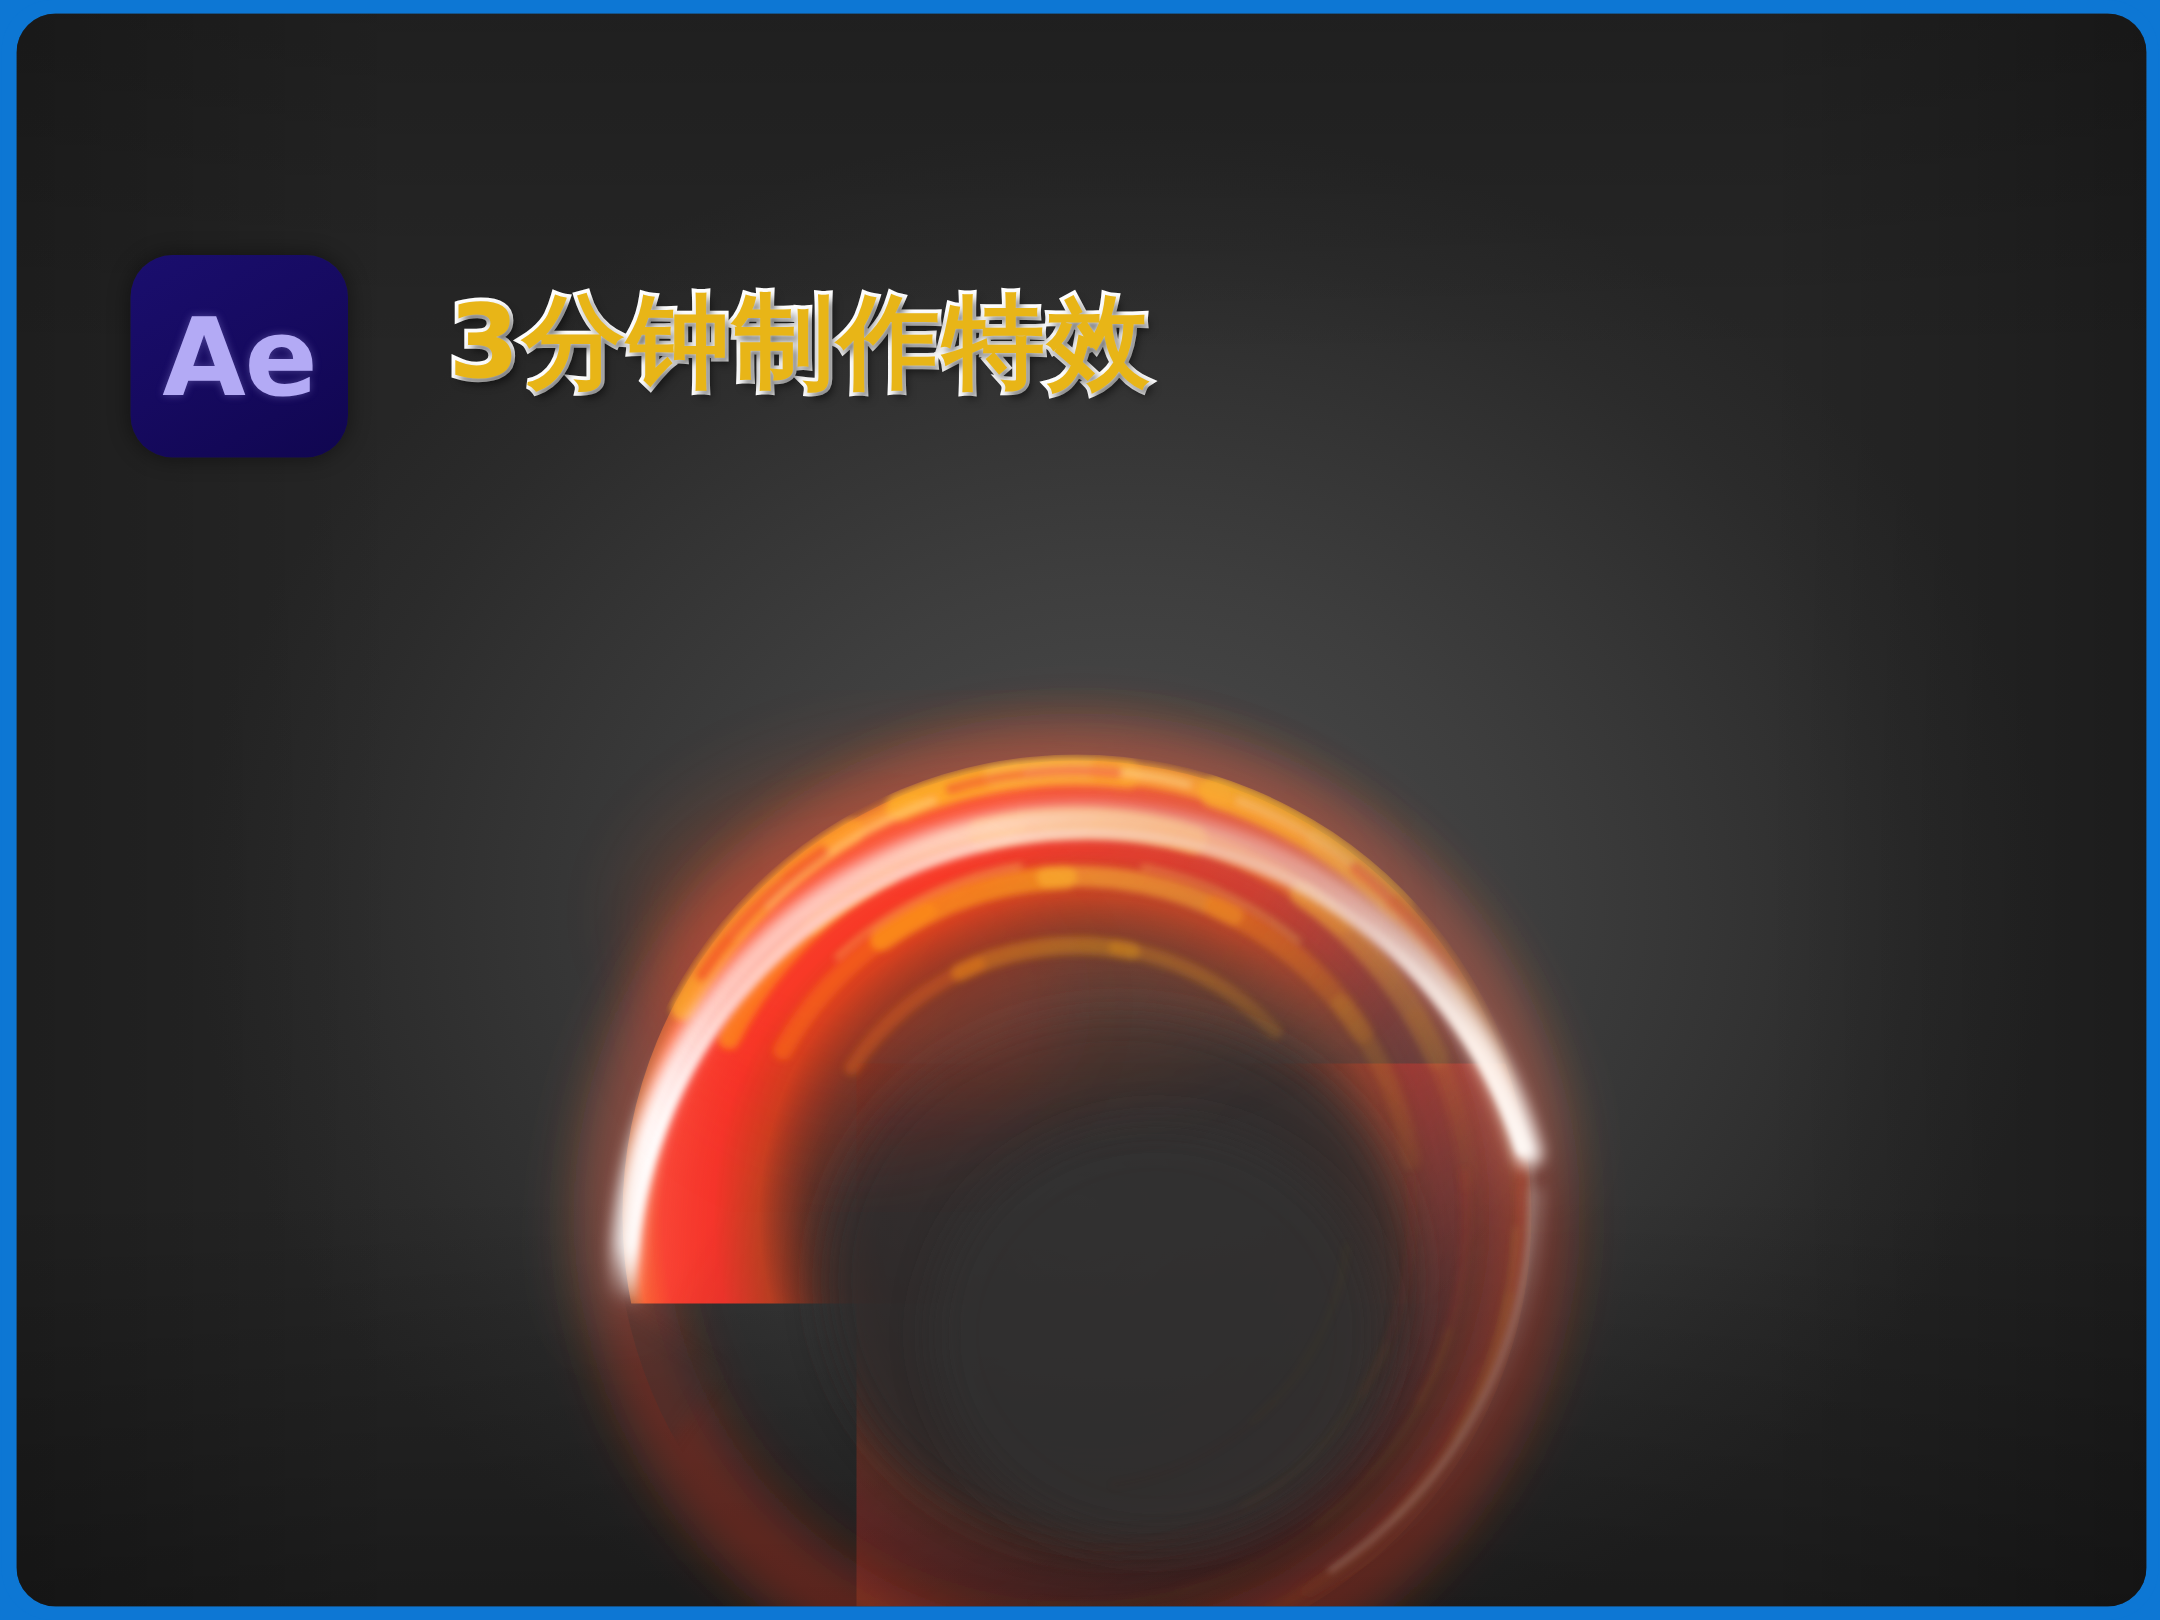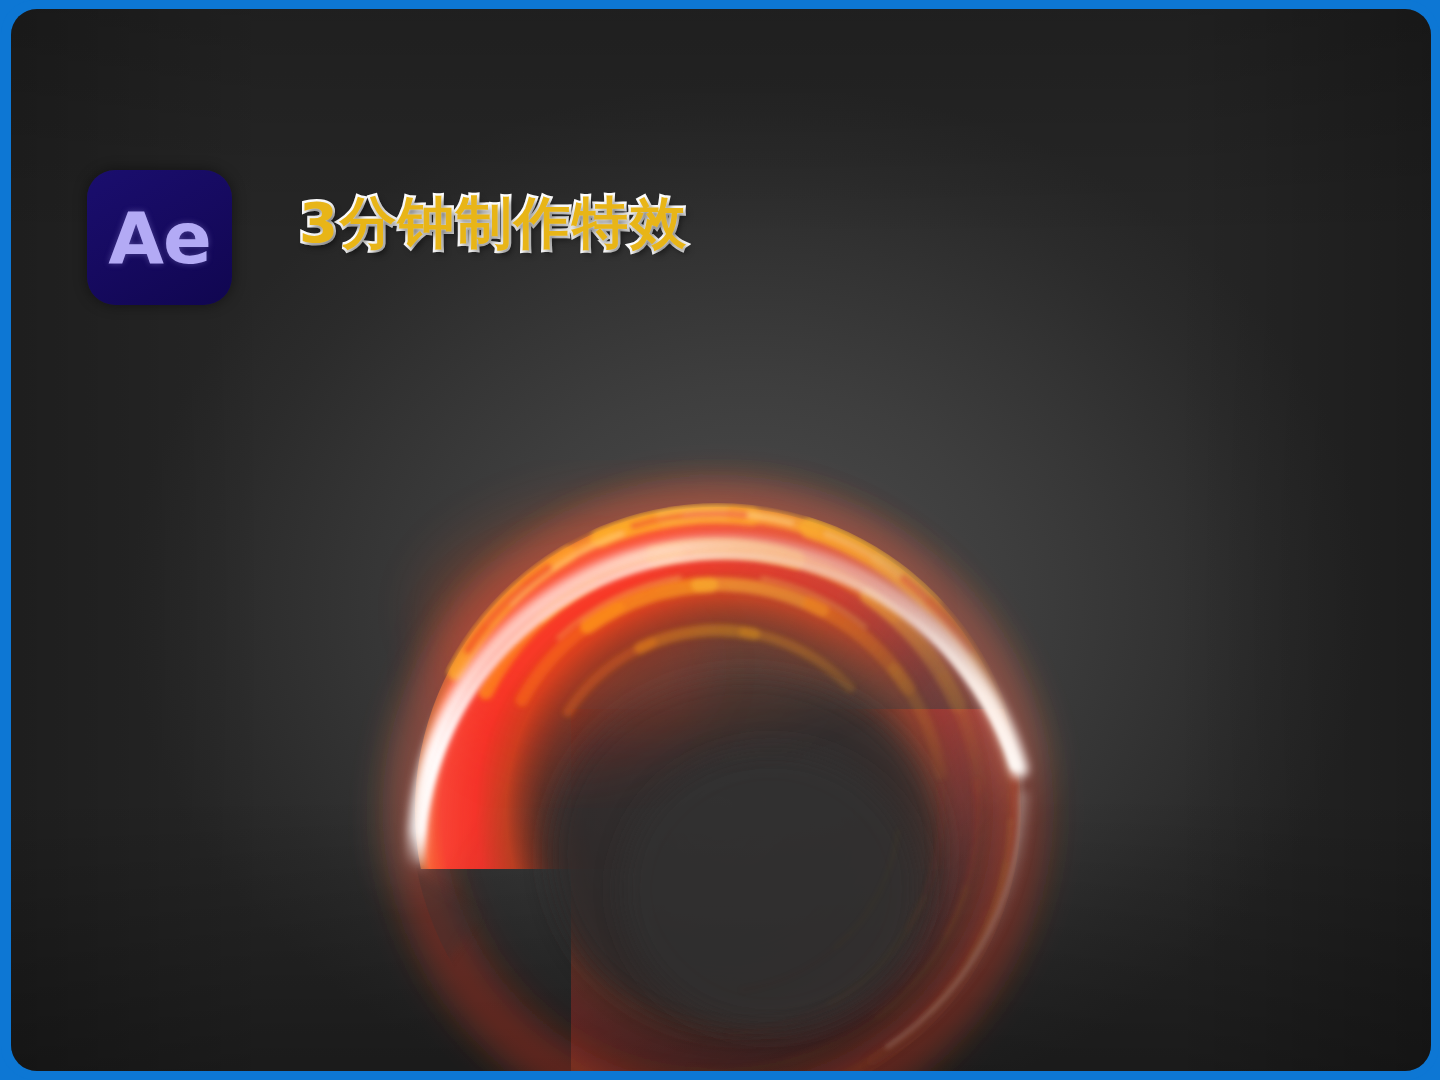--- a/index.html
+++ b/index.html
@@ -97,21 +97,21 @@
     white-space: nowrap;
     font-weight: bold;
     line-height: 1;
     user-select: none;
     font-family: "DejaVu Sans", "Liberation Sans", sans-serif;
   }
 
   #title-line-1 {
     left: 288px;
     top: 186px;
-    font-size: 56px;
+    font-size: 68px;
     letter-spacing: 2px;
     color: #e8b517;
     -webkit-text-stroke: 5px #ffffff;
     paint-order: stroke fill;
     text-shadow:
       0 0 2px rgba(255,255,255,0.55),
       3px 4px 6px rgba(0,0,0,0.55);
   }
 
   #title-line-2 {

